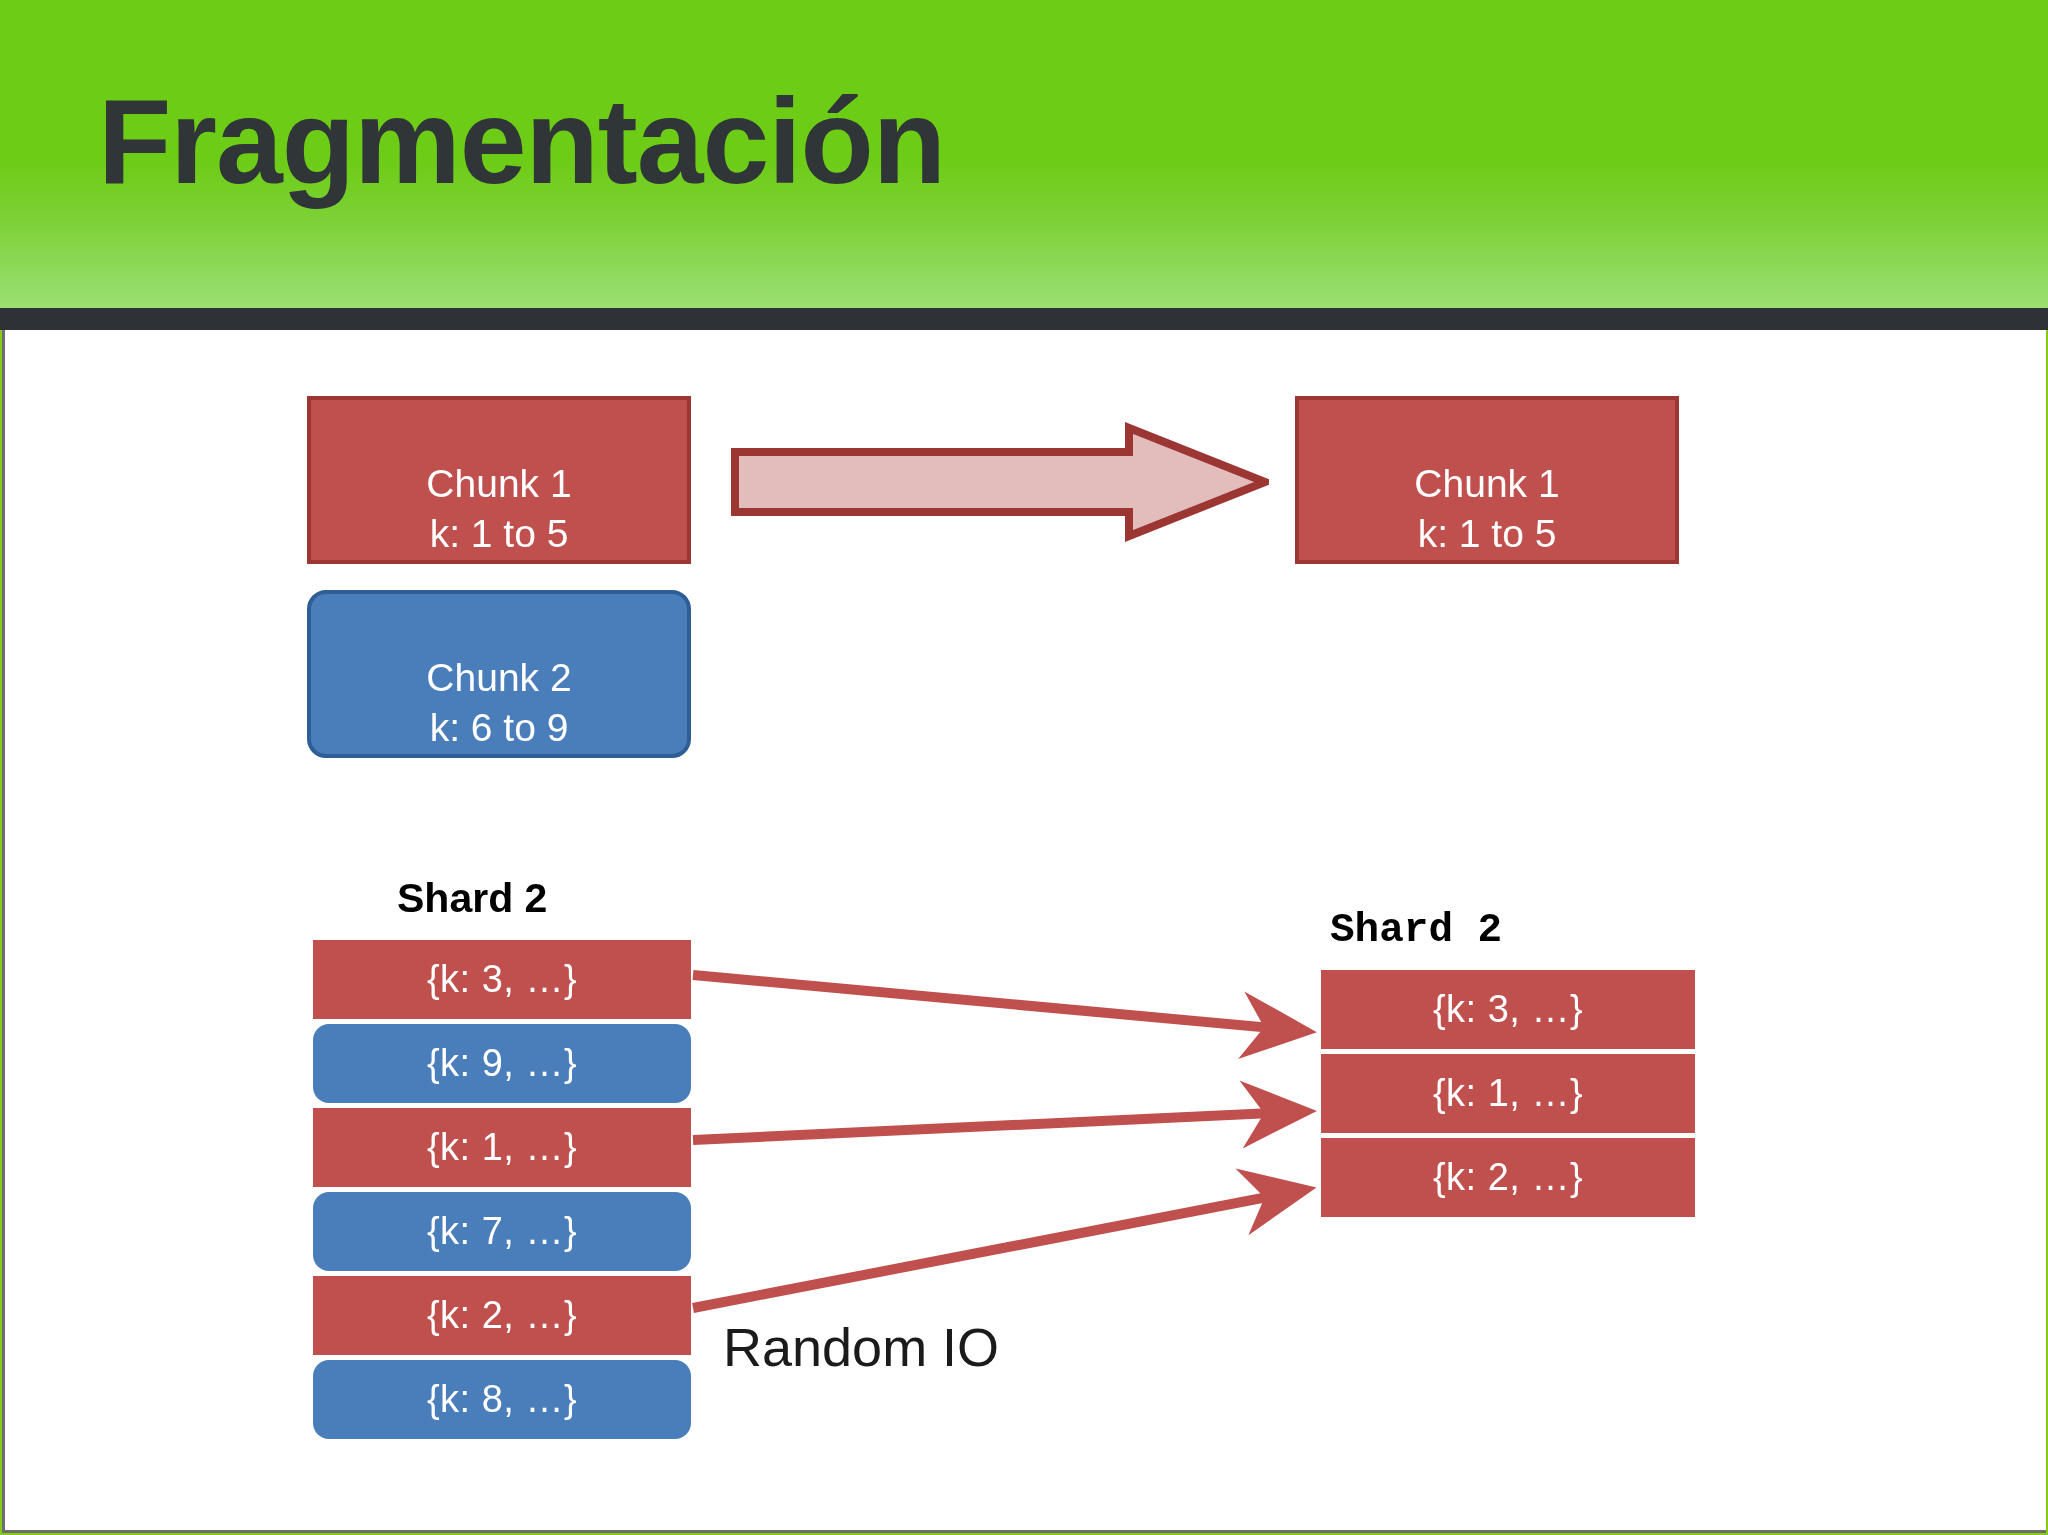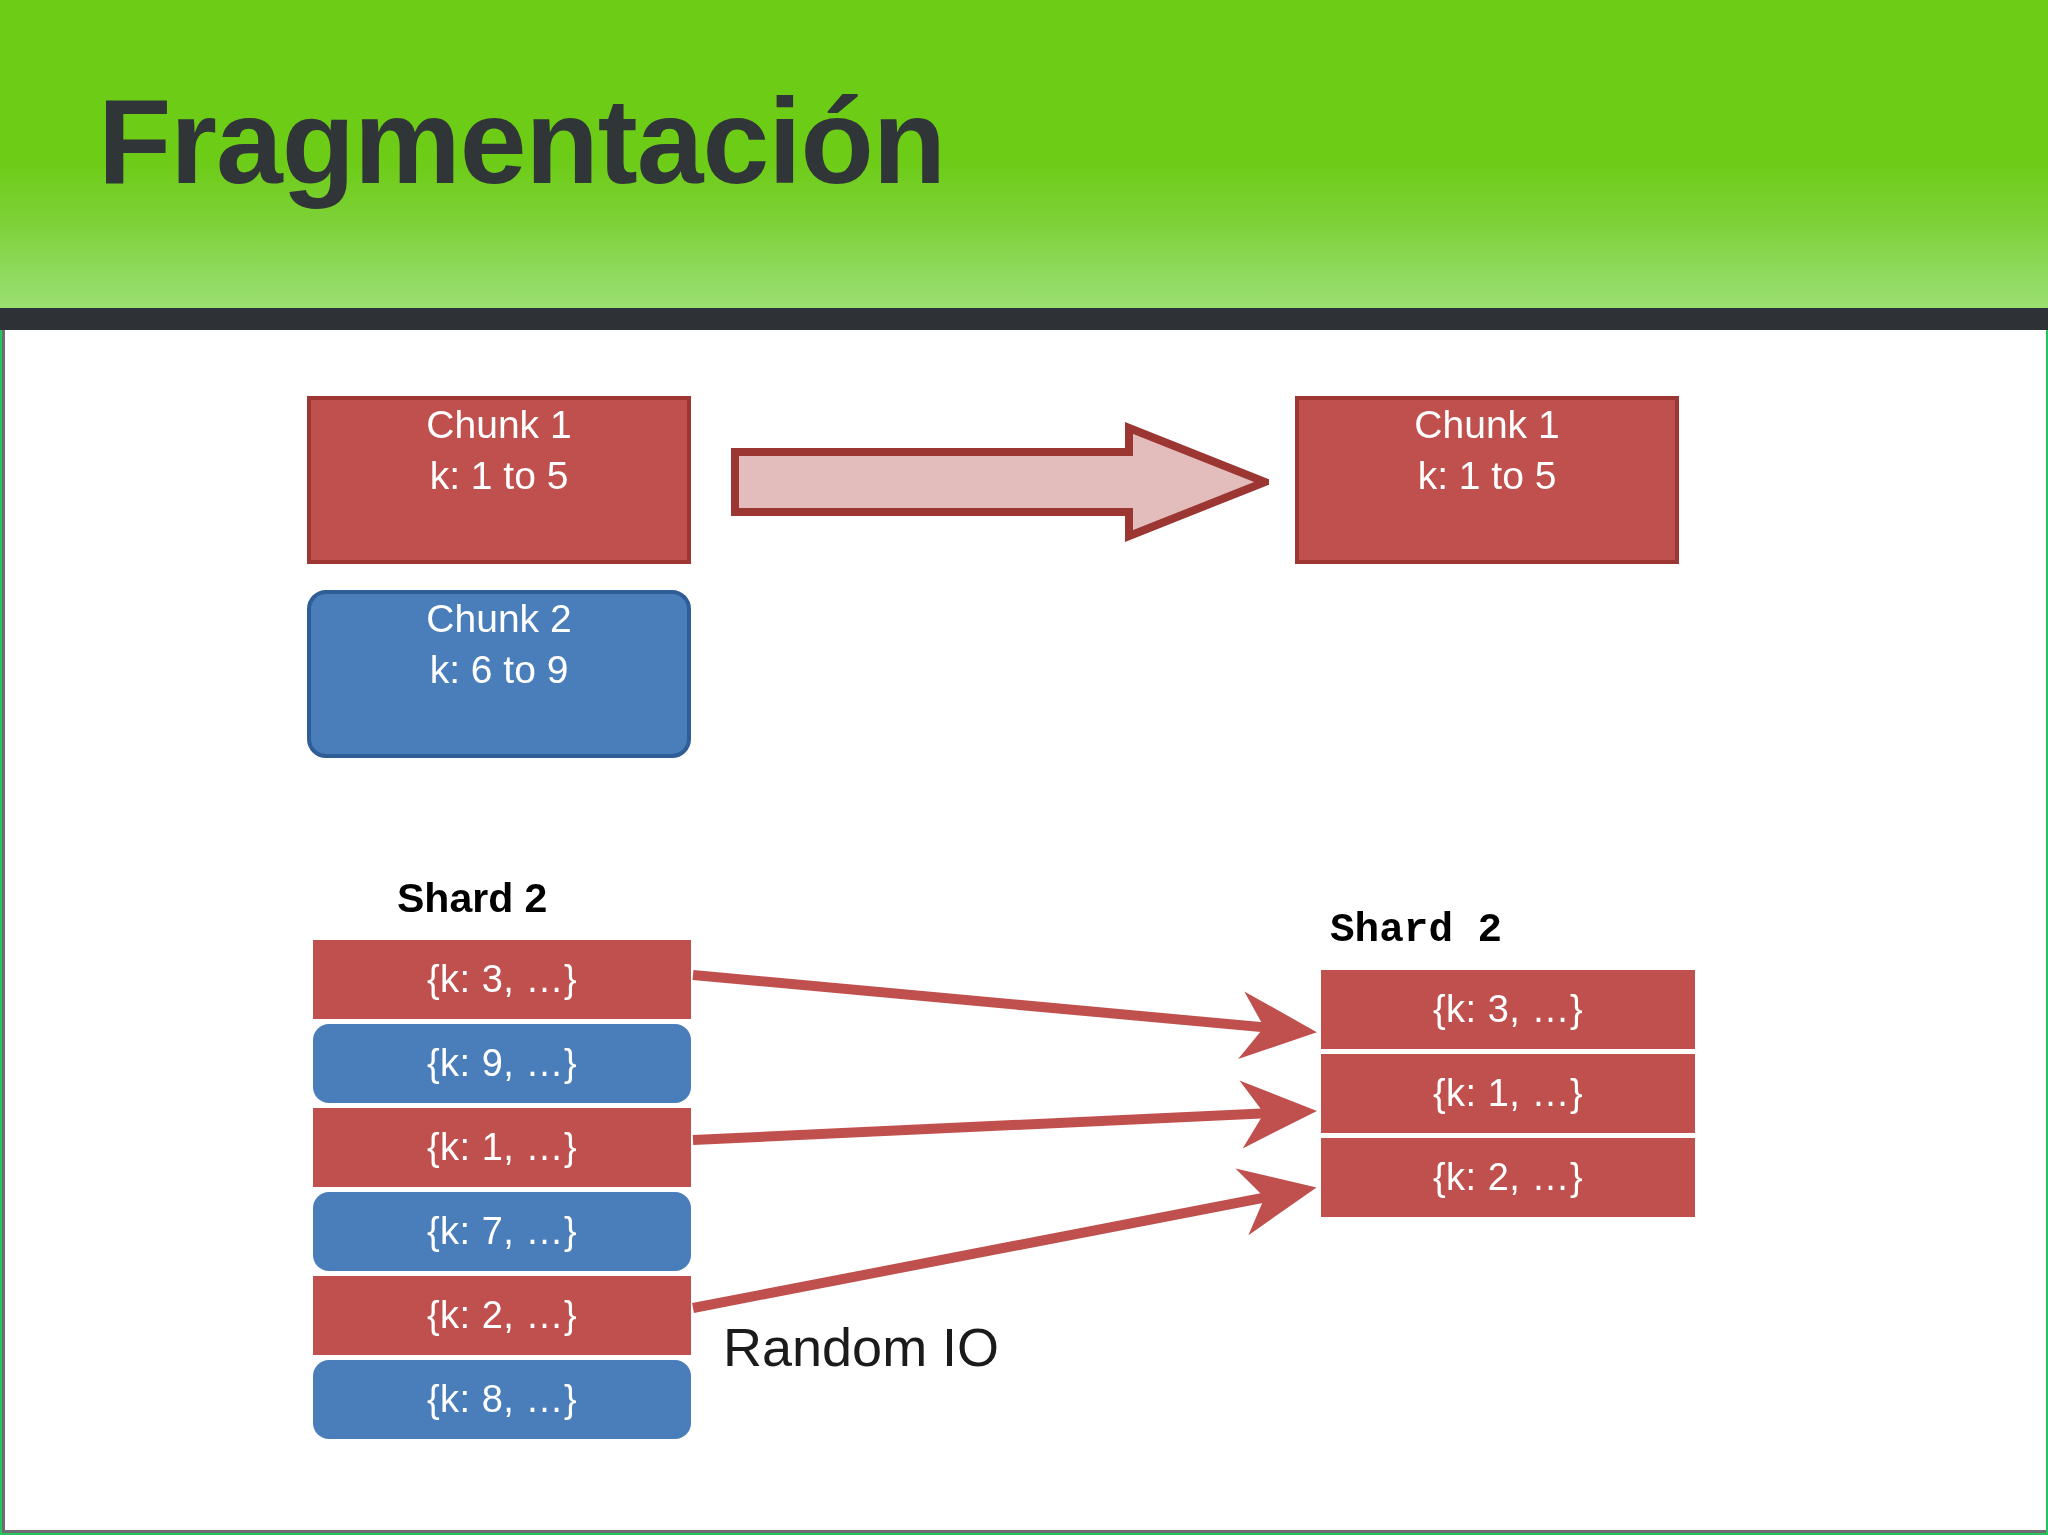--- a/index.html
+++ b/index.html
@@ -5,21 +5,21 @@
   html, body {
     margin: 0;
     padding: 0;
     background: #ffffff;
   }
   #slide {
     position: relative;
     width: 2048px;
     height: 1535px;
     overflow: hidden;
-    background: #22c55e;
+    background: #84cc16;
     font-family: "Liberation Sans", sans-serif;
   }
 
   
   #header {
     position: absolute;
     left: 0;
     top: 0;
     width: 2048px;
     height: 308px;
@@ -67,21 +67,21 @@
   .chunk-box {
     position: absolute;
     box-sizing: border-box;
     color: #ffffff;
     font-size: 39px;
     line-height: 1.3;
     text-align: center;
     display: flex;
     flex-direction: column;
     align-items: center;
-    justify-content: flex-start;
+    justify-content: flex-end;
   }
   .chunk-red {
     background: #C0504D;
     border: 4px solid #9C3633;
   }
   .chunk-blue {
     background: #4A7EBB;
     border: 4px solid #2F5D96;
   }
   .chunk-line { display: block; }

